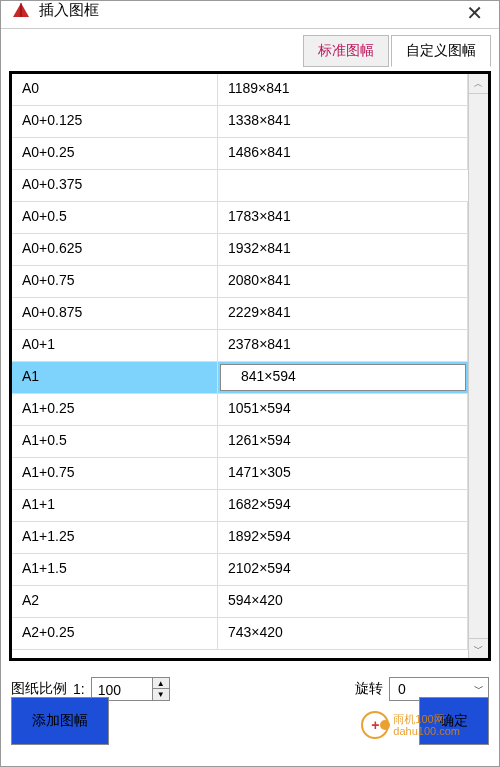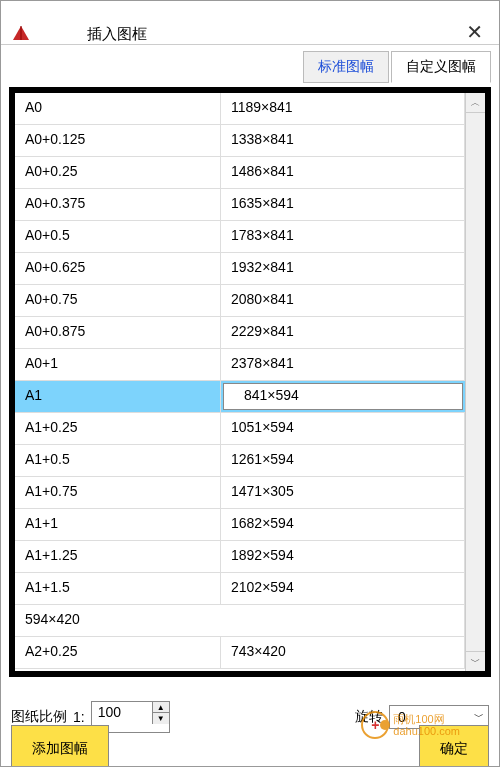--- a/index.html
+++ b/index.html
@@ -1,47 +1,47 @@
 <!DOCTYPE html>
 <html><head>
 <meta charset="utf-8">
 <style>
 * { box-sizing: border-box; margin: 0; padding: 0; }
 body { font-family: "Microsoft YaHei", Arial, sans-serif; font-size: 14px; background: #fff; width: 500px; height: 767px; overflow: hidden; border: 1px solid #999; }
-.titlebar { display: flex; align-items: flex-end; height: 44px; padding: 0 10px; border-bottom: 1px solid #ccc; gap: 48px; }
+.titlebar { display: flex; align-items: flex-start; height: 28px; padding: 0 10px; border-bottom: 1px solid #ccc; }
 .app-icon { width: 20px; height: 20px; margin-right: 8px; position: relative; }
 .app-icon svg { width: 100%; height: 100%; }
 .title-text { flex: 1; font-size: 15px; }
 .close-btn { font-size: 20px; cursor: pointer; padding: 0 6px; color: #333; }
 .tabs { display: flex; justify-content: flex-end; padding: 6px 8px 0 8px; gap: 2px; }
 .tab { padding: 6px 14px; border: 1px solid #bbb; background: #f5f5f5; font-size: 14px; cursor: pointer; }
-.tab.disabled { color: #1d4ed8; background: #f0f0f0; }
+.tab.disabled { color: #be185d; background: #f0f0f0; }
 .tab.active { background: #fff; border-bottom: 1px solid #fff; }
-.table-wrap { margin: 4px 8px 18px 8px; border: 6px solid #000000; position: relative; height: 590px; display: flex; }
+.table-wrap { margin: 4px 8px 6px 8px; border: 3px solid #000000; position: relative; height: 590px; display: flex; }
 .table-body { flex: 1; overflow: hidden; }
 .row { display: flex; height: 32px; border-bottom: 1px solid #ddd; }
 .row.selected { background: #7dd3fc; }
 .cell { padding: 6px 10px; border-right: 1px solid #ddd; font-size: 14px; overflow: hidden; white-space: nowrap; }
 .cell.c1 { width: 206px; }
 .cell.c2 { flex: 1; }
 .row.selected .cell.c2 { border: 1px solid #888; margin: 2px; padding: 3px 20px; background: #fff; }
 .scrollbar { width: 20px; background: #f0f0f0; border-left: 1px solid #ccc; position: relative; }
 .sb-arrow { height: 20px; display: flex; align-items: center; justify-content: center; font-size: 10px; color: #555; cursor: pointer; border-bottom: 1px solid #ccc; }
 .sb-arrow.down { position: absolute; bottom: 0; left: 0; right: 0; border-top: 1px solid #ccc; border-bottom: none; }
 .bottom { padding: 6px 10px; }
 .bottom-row { display: flex; align-items: center; height: 32px; gap: 6px; }
 .label { font-size: 14px; }
-.spinner { display: flex; align-items: flex-start; border: 1px solid #888; height: 32px; }
+.spinner { display: flex; align-items: flex-end; border: 1px solid #888; height: 24px; }
 .spinner input { width: 60px; border: none; padding: 2px 6px; font-size: 14px; outline: none; }
 .spinner-btns { display: flex; flex-direction: column; border-left: 1px solid #888; }
 .spinner-btns span { width: 16px; height: 11px; font-size: 8px; display: flex; align-items: center; justify-content: center; background: #eee; cursor: pointer; border-bottom: 1px solid #888; }
 .spinner-btns span:last-child { border-bottom: none; }
 .select { border: 1px solid #888; height: 24px; display: flex; align-items: center; padding: 0 4px 0 8px; min-width: 100px; justify-content: space-between; cursor: pointer; }
 .select .arrow { font-size: 10px; }
-.btn { padding: 14px 20px; border: 1px solid #888; background: #fde047; cursor: pointer; font-size: 14px; }
+.btn { padding: 14px 20px; border: 1px solid #888; background: #1d4ed8; cursor: pointer; font-size: 14px; }
 .spacer { flex: 1; }
 .watermark { position: absolute; right: 40px; bottom: 28px; opacity: 0.8; pointer-events: none; display: flex; align-items: center; gap: 4px; }
 .wm-circle { width: 28px; height: 28px; border: 2px solid #e68a00; border-radius: 50%; display: flex; align-items: center; justify-content: center; color: #c00; font-weight: bold; font-size: 14px; position: relative; }
 .wm-circle::after { content: ""; position: absolute; width: 10px; height: 10px; background: #e68a00; border-radius: 50%; right: -3px; }
 .wm-text { font-size: 11px; color: #e68a00; line-height: 1.1; }
 </style>
 </head>
 <body>
 
 <div class="titlebar">
@@ -69,21 +69,20 @@
       <div class="row">
         <div class="cell c1">A0+0.125</div>
         <div class="cell c2">1338×841</div>
       </div>
       <div class="row">
         <div class="cell c1">A0+0.25</div>
         <div class="cell c2">1486×841</div>
       </div>
       <div class="row">
         <div class="cell c1">A0+0.375</div>
-        <div class="cell c2">1635×841</div>
       </div>
       <div class="row">
         <div class="cell c1">A0+0.5</div>
         <div class="cell c2">1783×841</div>
       </div>
       <div class="row">
         <div class="cell c1">A0+0.625</div>
         <div class="cell c2">1932×841</div>
       </div>
       <div class="row">
@@ -120,20 +119,21 @@
       </div>
       <div class="row">
         <div class="cell c1">A1+1.25</div>
         <div class="cell c2">1892×594</div>
       </div>
       <div class="row">
         <div class="cell c1">A1+1.5</div>
         <div class="cell c2">2102×594</div>
       </div>
       <div class="row">
+        <div class="cell c1">A2</div>
         <div class="cell c2">594×420</div>
       </div>
       <div class="row">
         <div class="cell c1">A2+0.25</div>
         <div class="cell c2">743×420</div>
       </div>
     </div>
   <div class="scrollbar">
     <div class="sb-arrow">︿</div>
     <div class="sb-arrow down">﹀</div>

